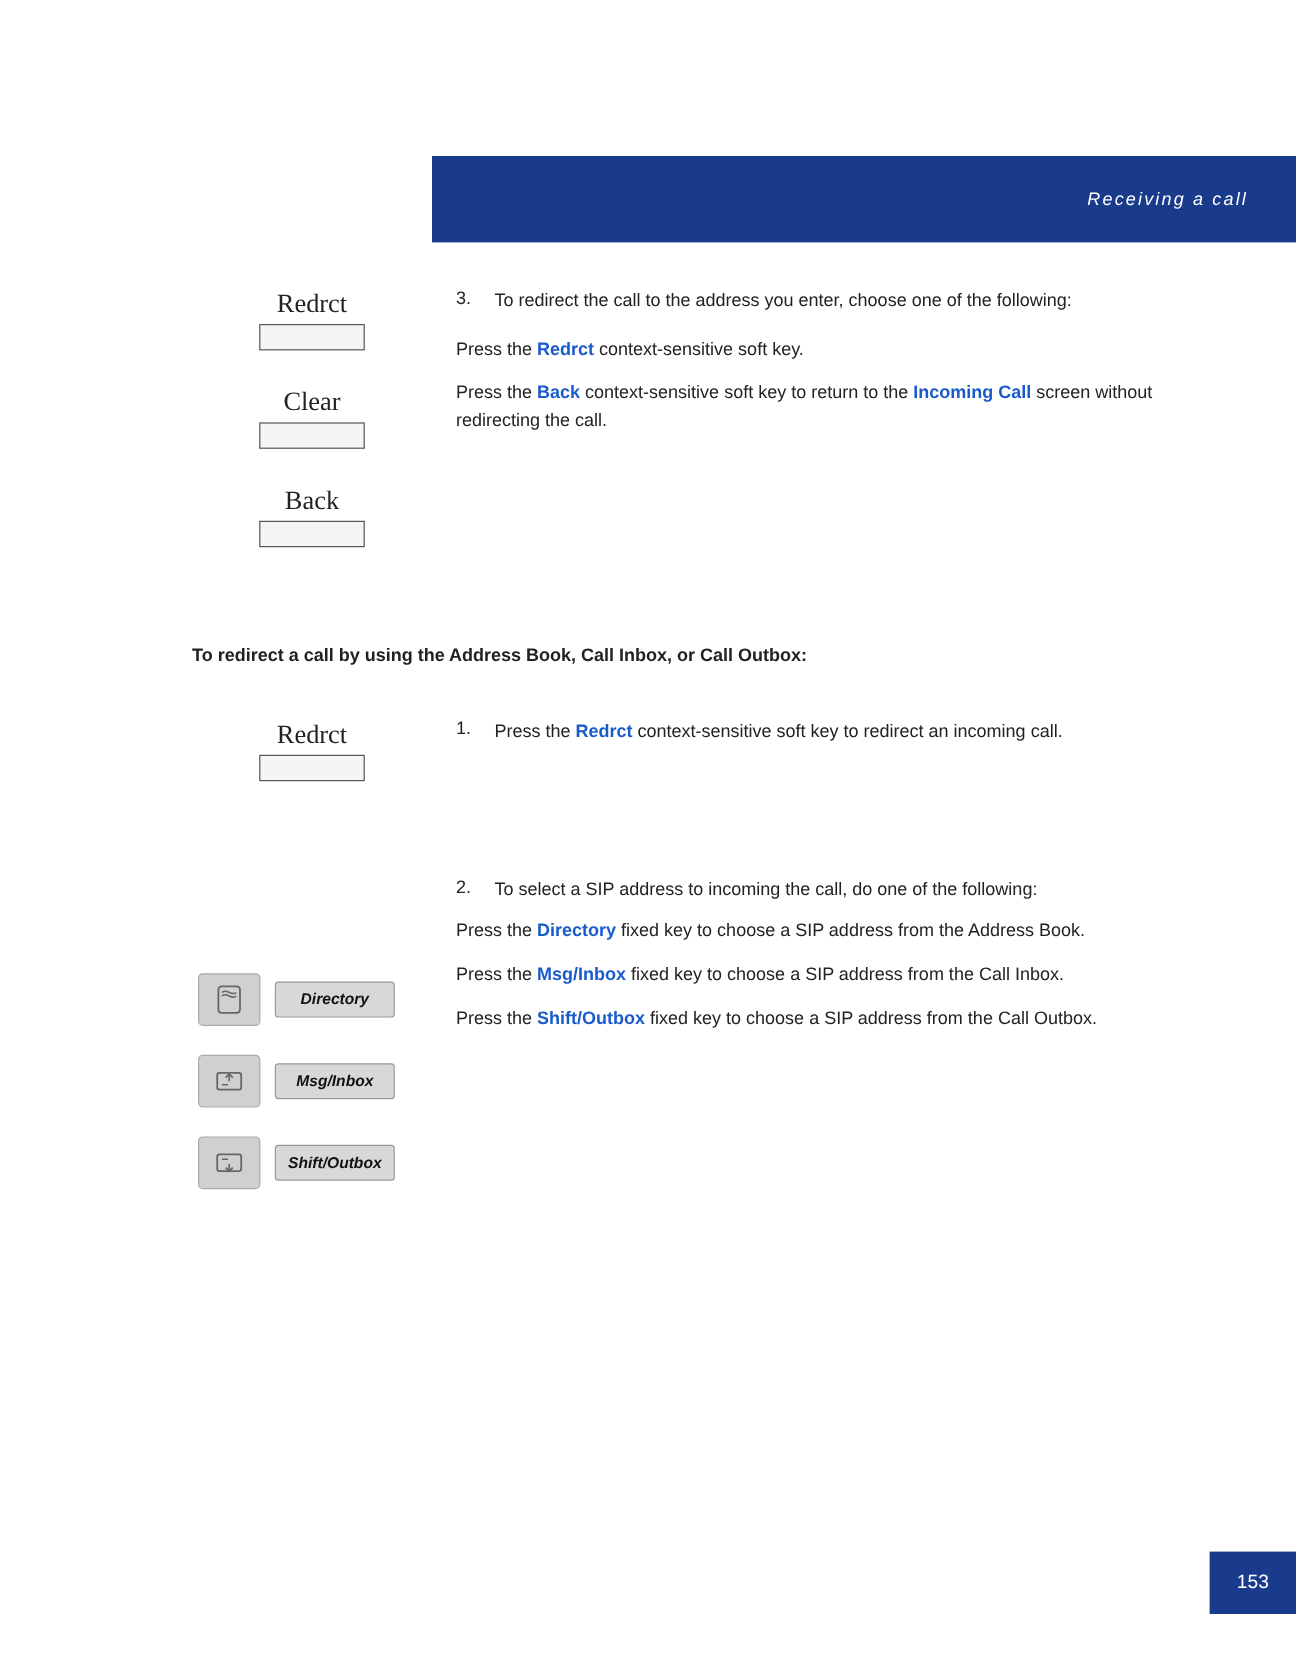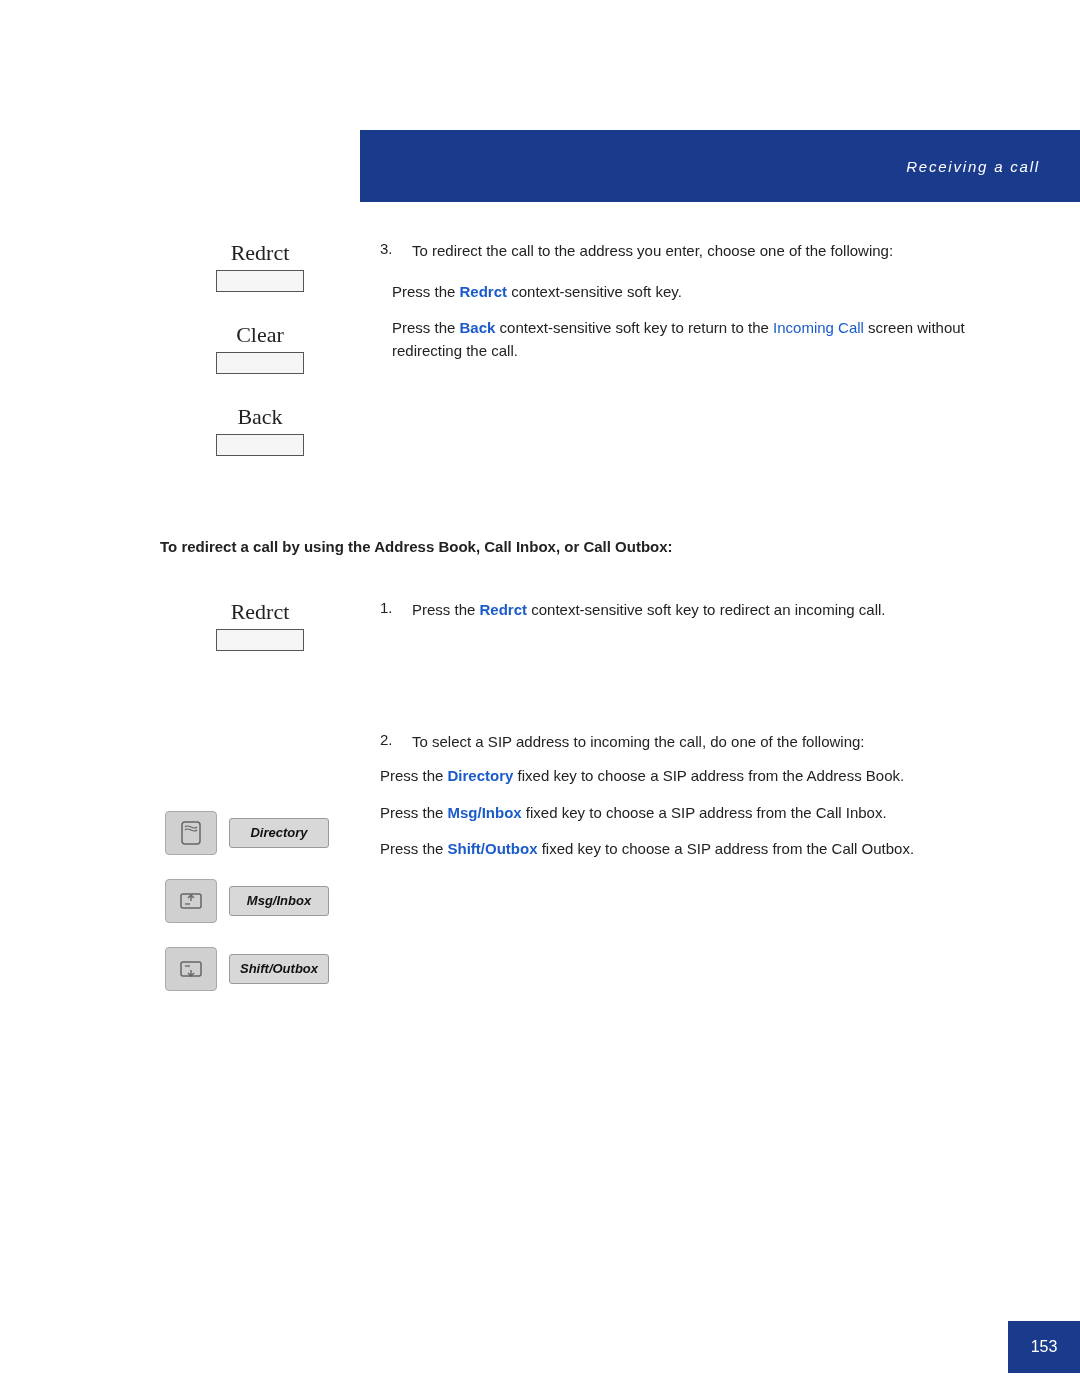--- a/index.html
+++ b/index.html
@@ -102,21 +102,21 @@
       color: #222;
     }
 
     .step-text {
       font-size: 15px;
       line-height: 1.5;
       color: #222;
     }
 
     .sub-instructions {
-      margin-left: 12px;
+      margin-left: 0;
       margin-top: 14px;
     }
 
     .sub-item {
       display: flex;
       gap: 8px;
       margin-bottom: 14px;
       align-items: flex-start;
     }
 
@@ -126,21 +126,21 @@
       color: #222;
     }
 
     .blue-text {
       color: #1a5bcc;
       font-weight: bold;
     }
 
     .blue-text-bold {
       color: #1a5bcc;
-      font-weight: normal;
+      font-weight: bold;
     }
 
     
     .section-heading {
       font-size: 15px;
       font-weight: bold;
       color: #222;
       line-height: 1.5;
       margin-bottom: 40px;
     }
@@ -211,21 +211,21 @@
       padding-top: 0;
     }
 
     .step-2-heading {
       margin-bottom: 12px;
     }
 
     
     .page-number {
       position: absolute;
-      bottom: 24px;
+      bottom: 52px;
       right: 0;
       width: 72px;
       height: 52px;
       background: #1a3a8c;
       display: flex;
       align-items: center;
       justify-content: center;
       color: #ffffff;
       font-size: 16px;
       font-weight: normal;

